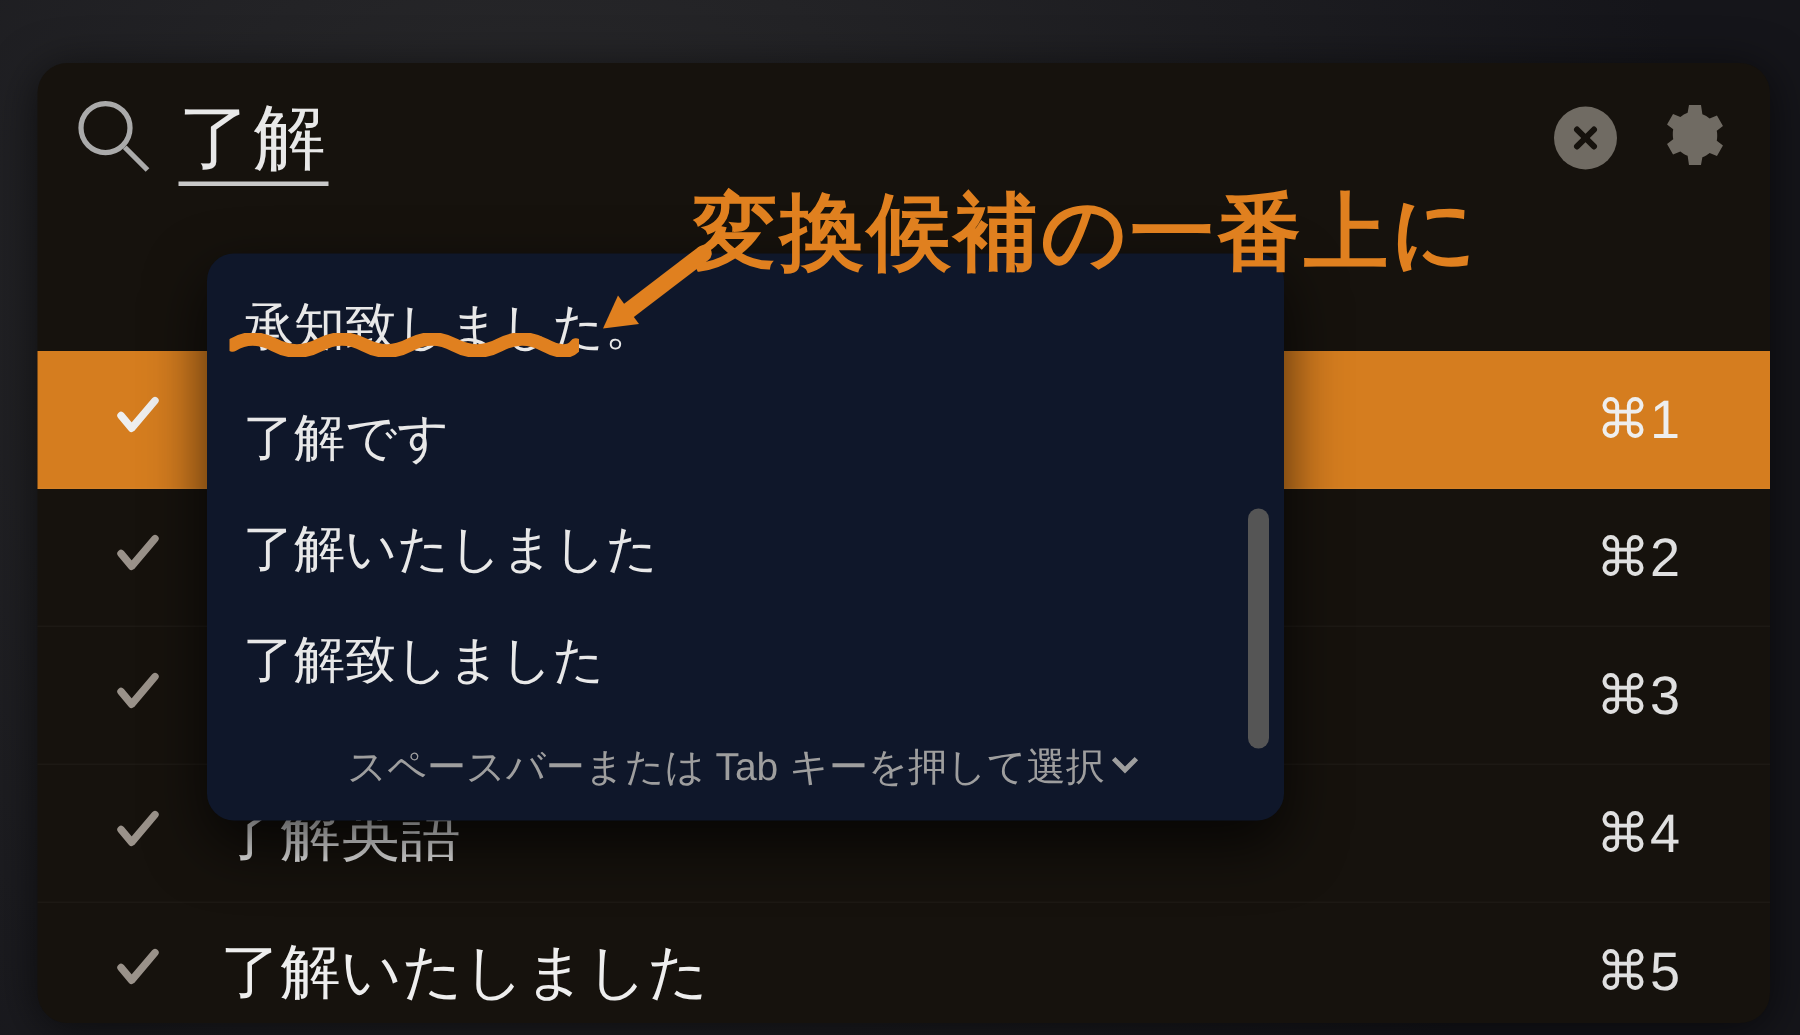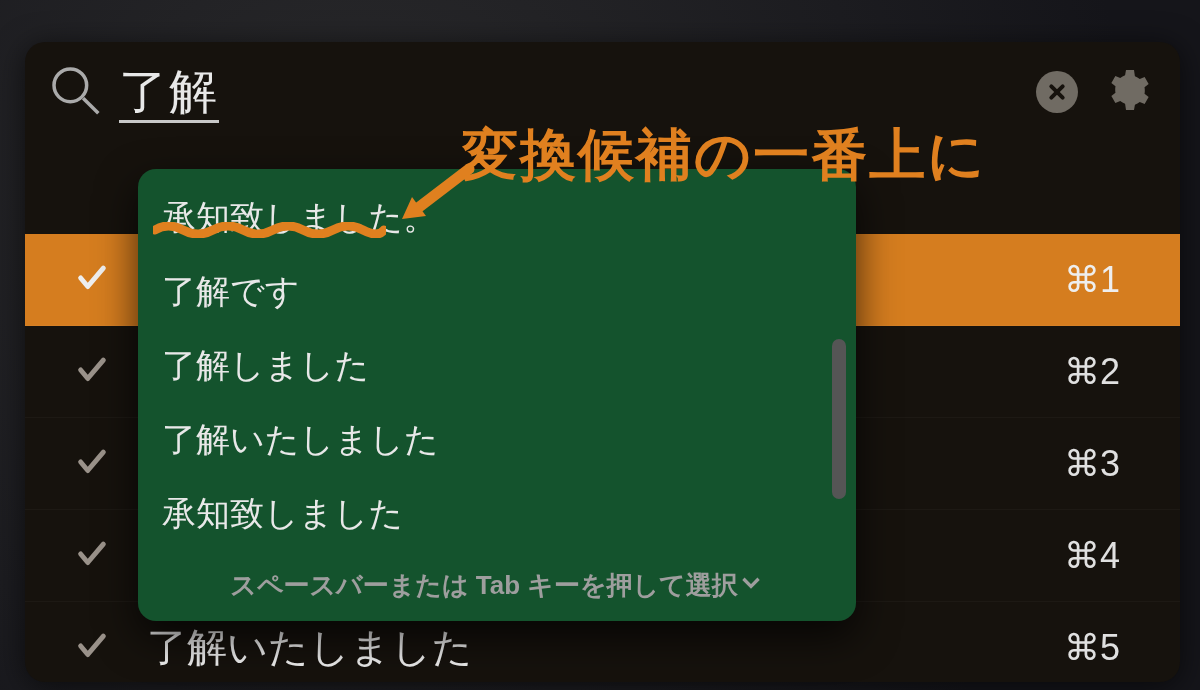--- a/index.html
+++ b/index.html
@@ -78,37 +78,36 @@
       color:#eee;
       display:flex; align-items:center; gap:2px;
     }
     .row:not(.sel) .shortcut{ color:#e0e0e0;}
 
     
     .ime {
       position:absolute;
       left:113px; top:127px;
       width:718px;
-      background:#14532d;
+      background:#0f172a;
       border-radius:18px;
       box-shadow:0 16px 40px rgba(0,0,0,.7);
       padding:12px 0 0 0;
     }
     .ime-item{
       font-size:34px;
       color:#e8e8e8;
       padding:14px 24px;
     }
     .ime-foot{
-      display:flex; align-items:center; justify-content:center;
+      display:flex; align-items:flex-end; justify-content:center;
       font-size:26px;
       color:#9e9e9e;
       padding:16px 0 18px 0;
       border-top:1px solid rgba(255,255,255,0);
-      font-weight:bold;
     }
     .ime-foot .chev svg{ width:26px; height:26px; stroke:#9e9e9e; stroke-width:3; fill:none;}
     .ime-scroll{
       position:absolute;
       right:10px;
       top:170px;
       width:14px; height:160px;
       background:#555; border-radius:8px;
     }
 
@@ -196,23 +195,22 @@
             <polyline points="4 12 9 18 20 5"></polyline>
           </svg></span>
       <span class="row-label">了解いたしました</span>
       <span class="shortcut">⌘5</span>
     </div>
   </div>
 
   <div class="ime">
     <div class="ime-item">承知致しました。</div>
     <div class="ime-item">了解です</div>
-    <div class="ime-item">了解しました</div>
     <div class="ime-item">了解いたしました</div>
-    <div class="ime-item">承知致しました</div>
+    <div class="ime-item">了解致しました</div>
     <div class="ime-foot">
       <span>スペースバーまたは Tab キーを押して選択</span>
       <span class="chev">
         <svg viewBox="0 0 24 24">
             <polyline points="5 9 12 16 19 9"></polyline>
           </svg>
       </span>
     </div>
     <div class="ime-scroll"></div>
   </div>

